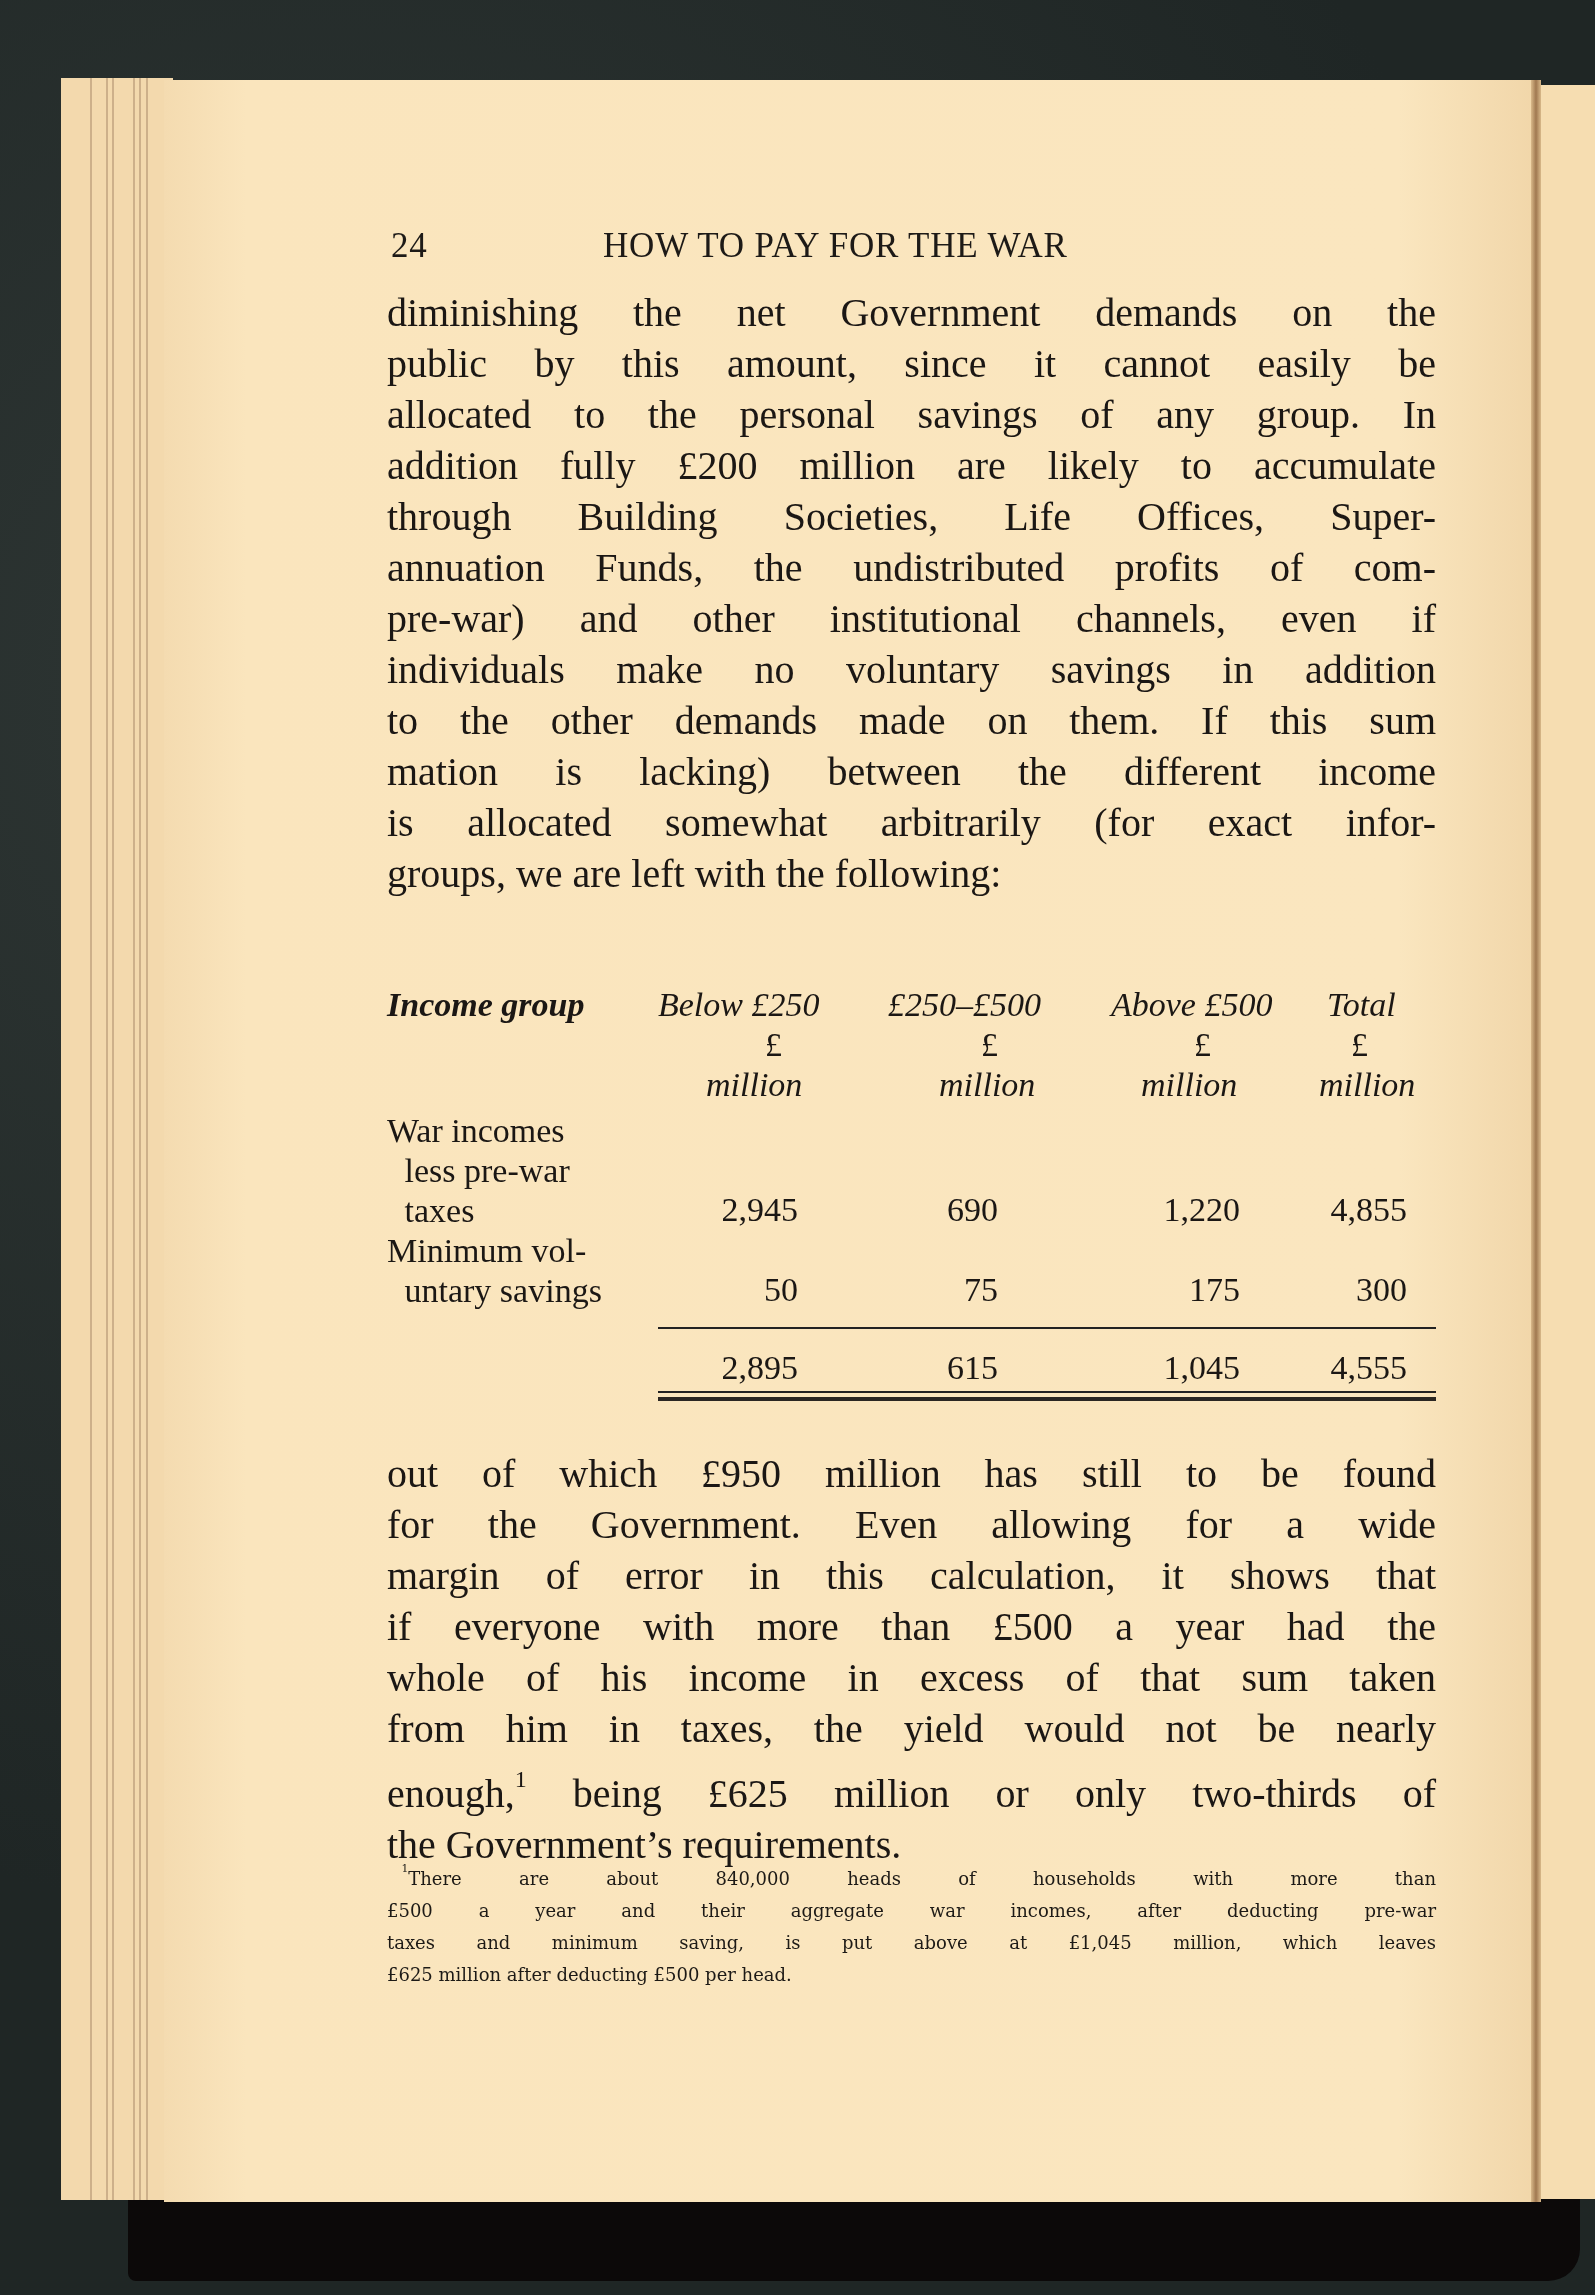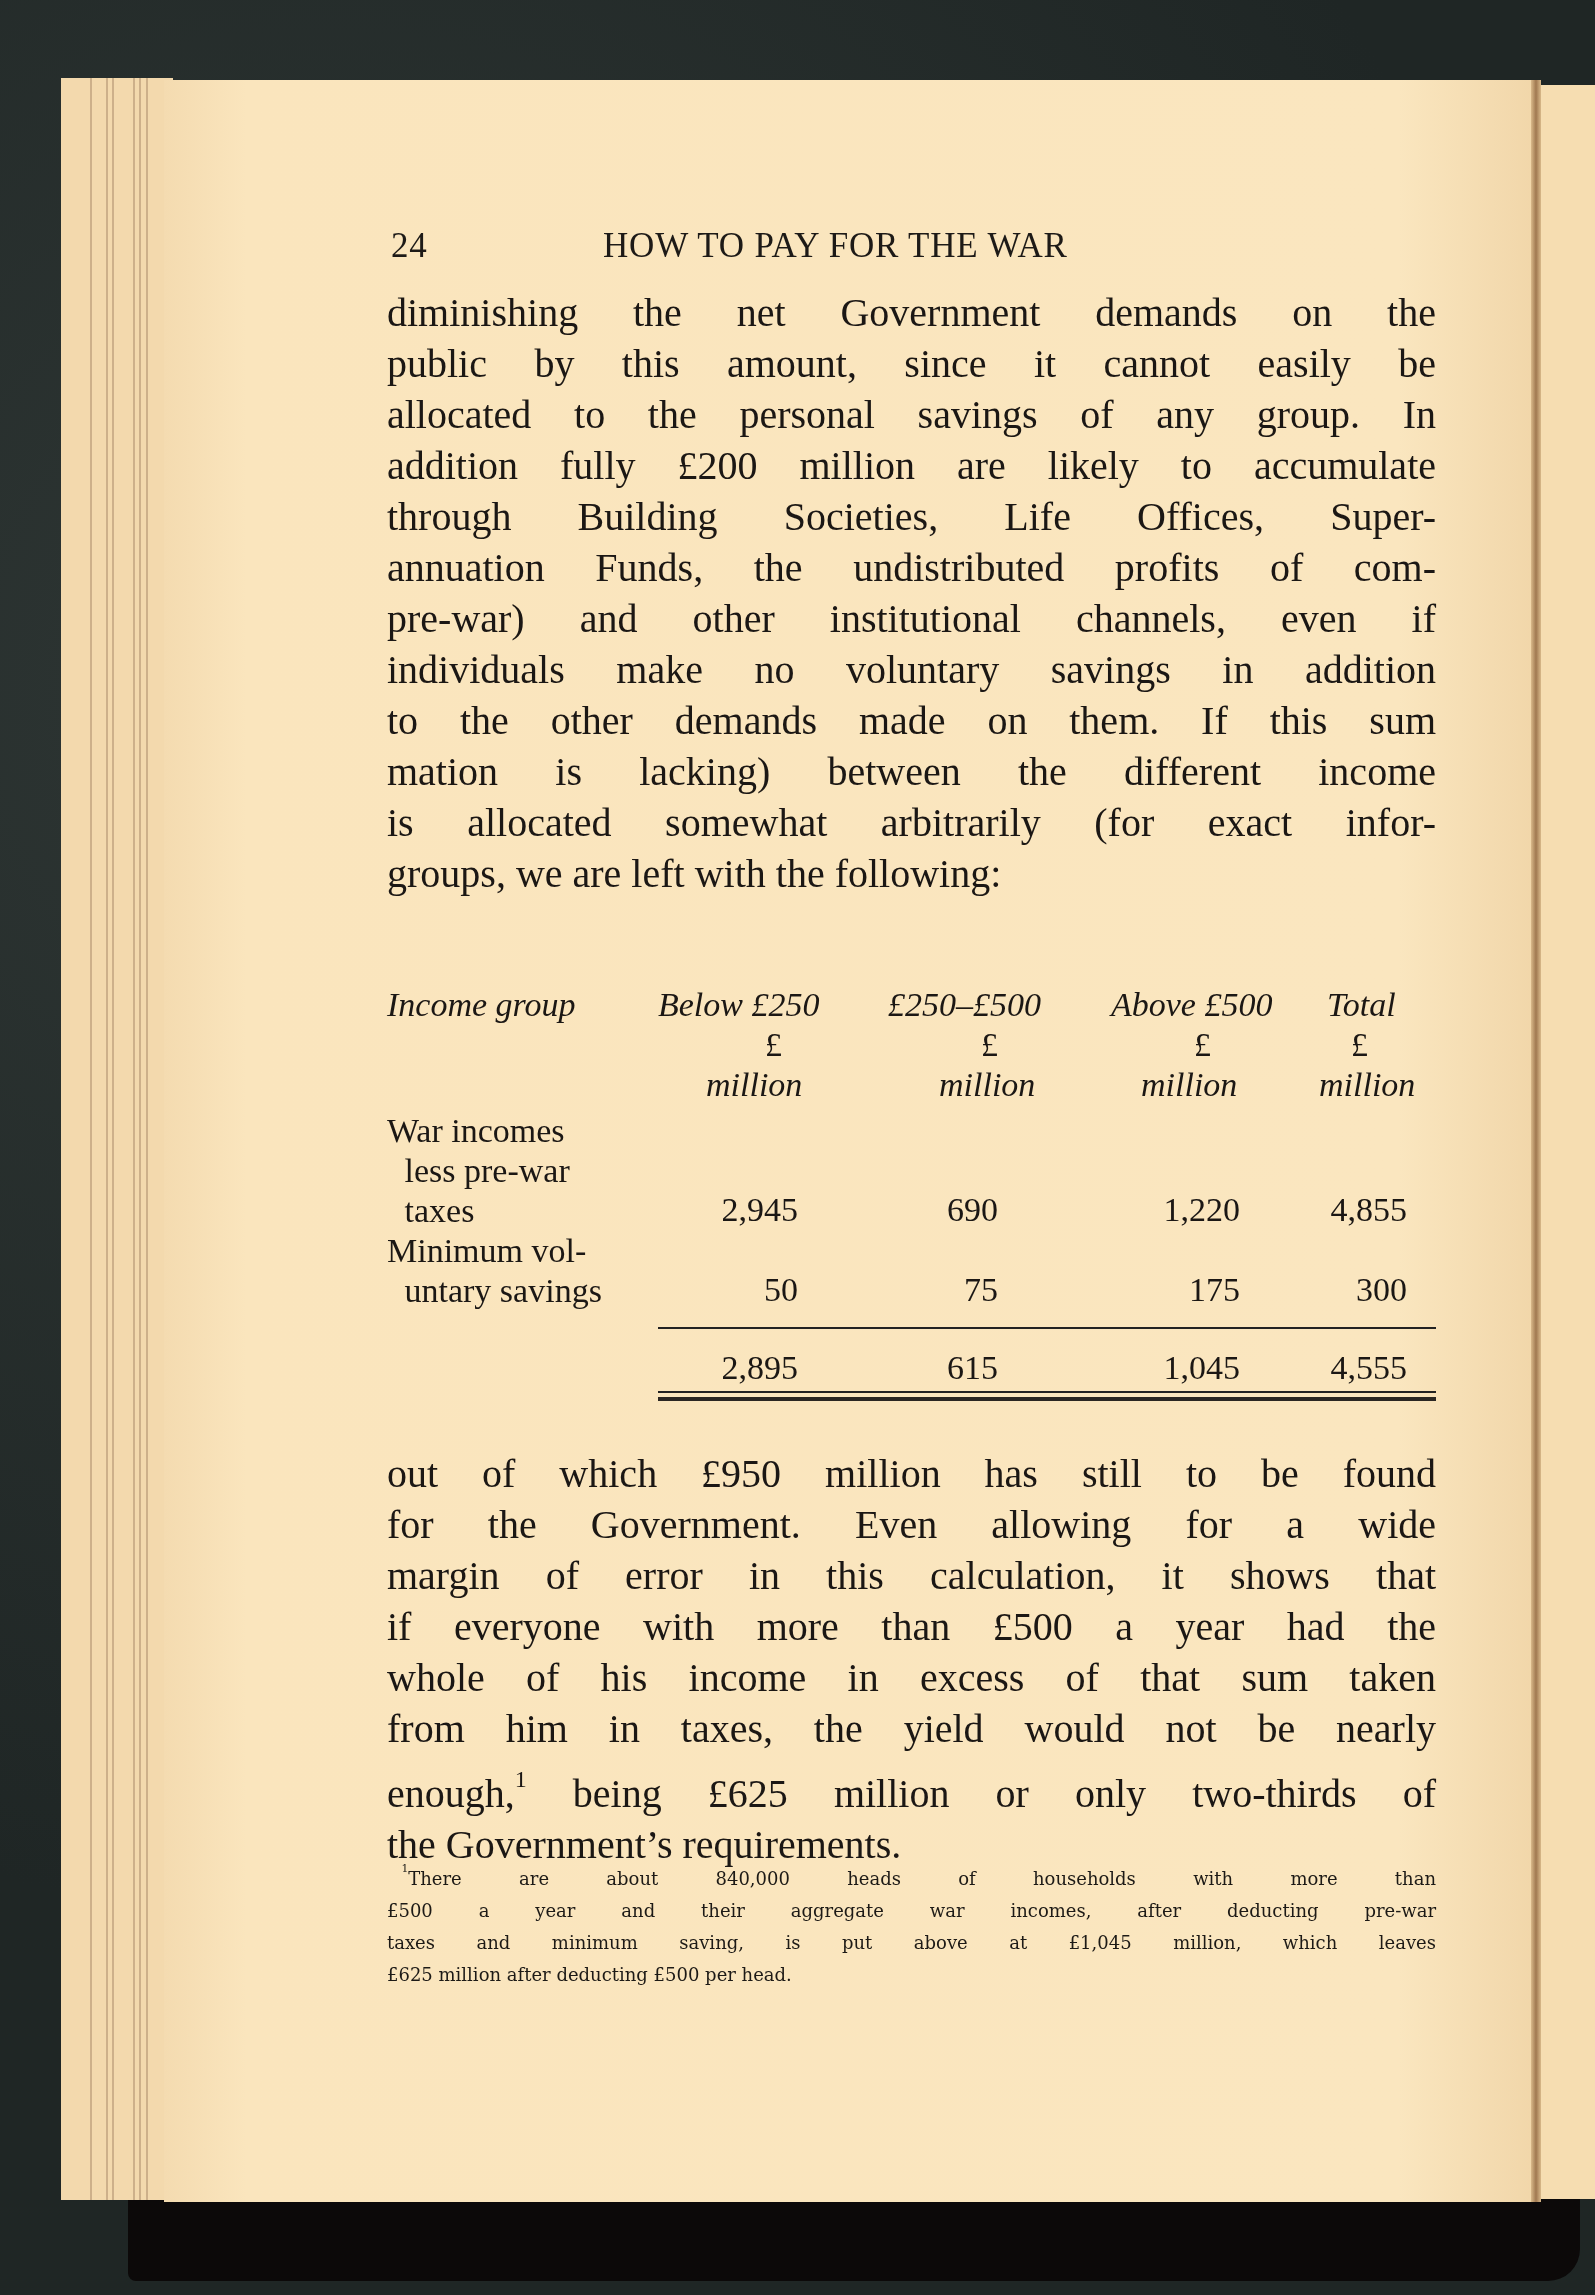--- a/index.html
+++ b/index.html
@@ -42,21 +42,21 @@
     top: 287px; font-size: 40px; line-height: 51px; text-align: justify;
     text-align-last: left; hyphens: manual;
   }
   .body-para .line { display: block; text-align: justify; text-align-last: justify; white-space: nowrap; }
   .body-para .line.last { text-align-last: left; }
   .table-wrap { position: absolute; left: 387px; top: 986px; width: 1049px; font-size: 34px; color: #1b1714; }
   .th-row { position: relative; height: 40px; font-style: italic; }
   .unit-row { position: relative; height: 40px; }
   .unit-row2 { position: relative; height: 45px; font-style: italic; }
   .col { position: absolute; text-align: right; white-space: nowrap; }
-  .c0 { left: 0; text-align: right; }
+  .c0 { left: 0; text-align: right; font-weight: bold; }
   .data-row { position: relative; }
   .label-line { display: block; white-space: nowrap; }
   .rule { position: absolute; left: 271px; width: 778px; height: 2.4px; background: #222; }
   .rule.thick { height: 4px; background: #2a2622; }
   .footnote {
     position: absolute; left: 387px; top: 1853px; width: 1049px;
     font-size: 18px; line-height: 32px; color: #1d1a16; font-family: "DejaVu Serif", serif;
   }
   .footnote .line { display: block; text-align: justify; text-align-last: justify; white-space: nowrap; }
   .footnote .line.first { padding-left: 14.4px; }

